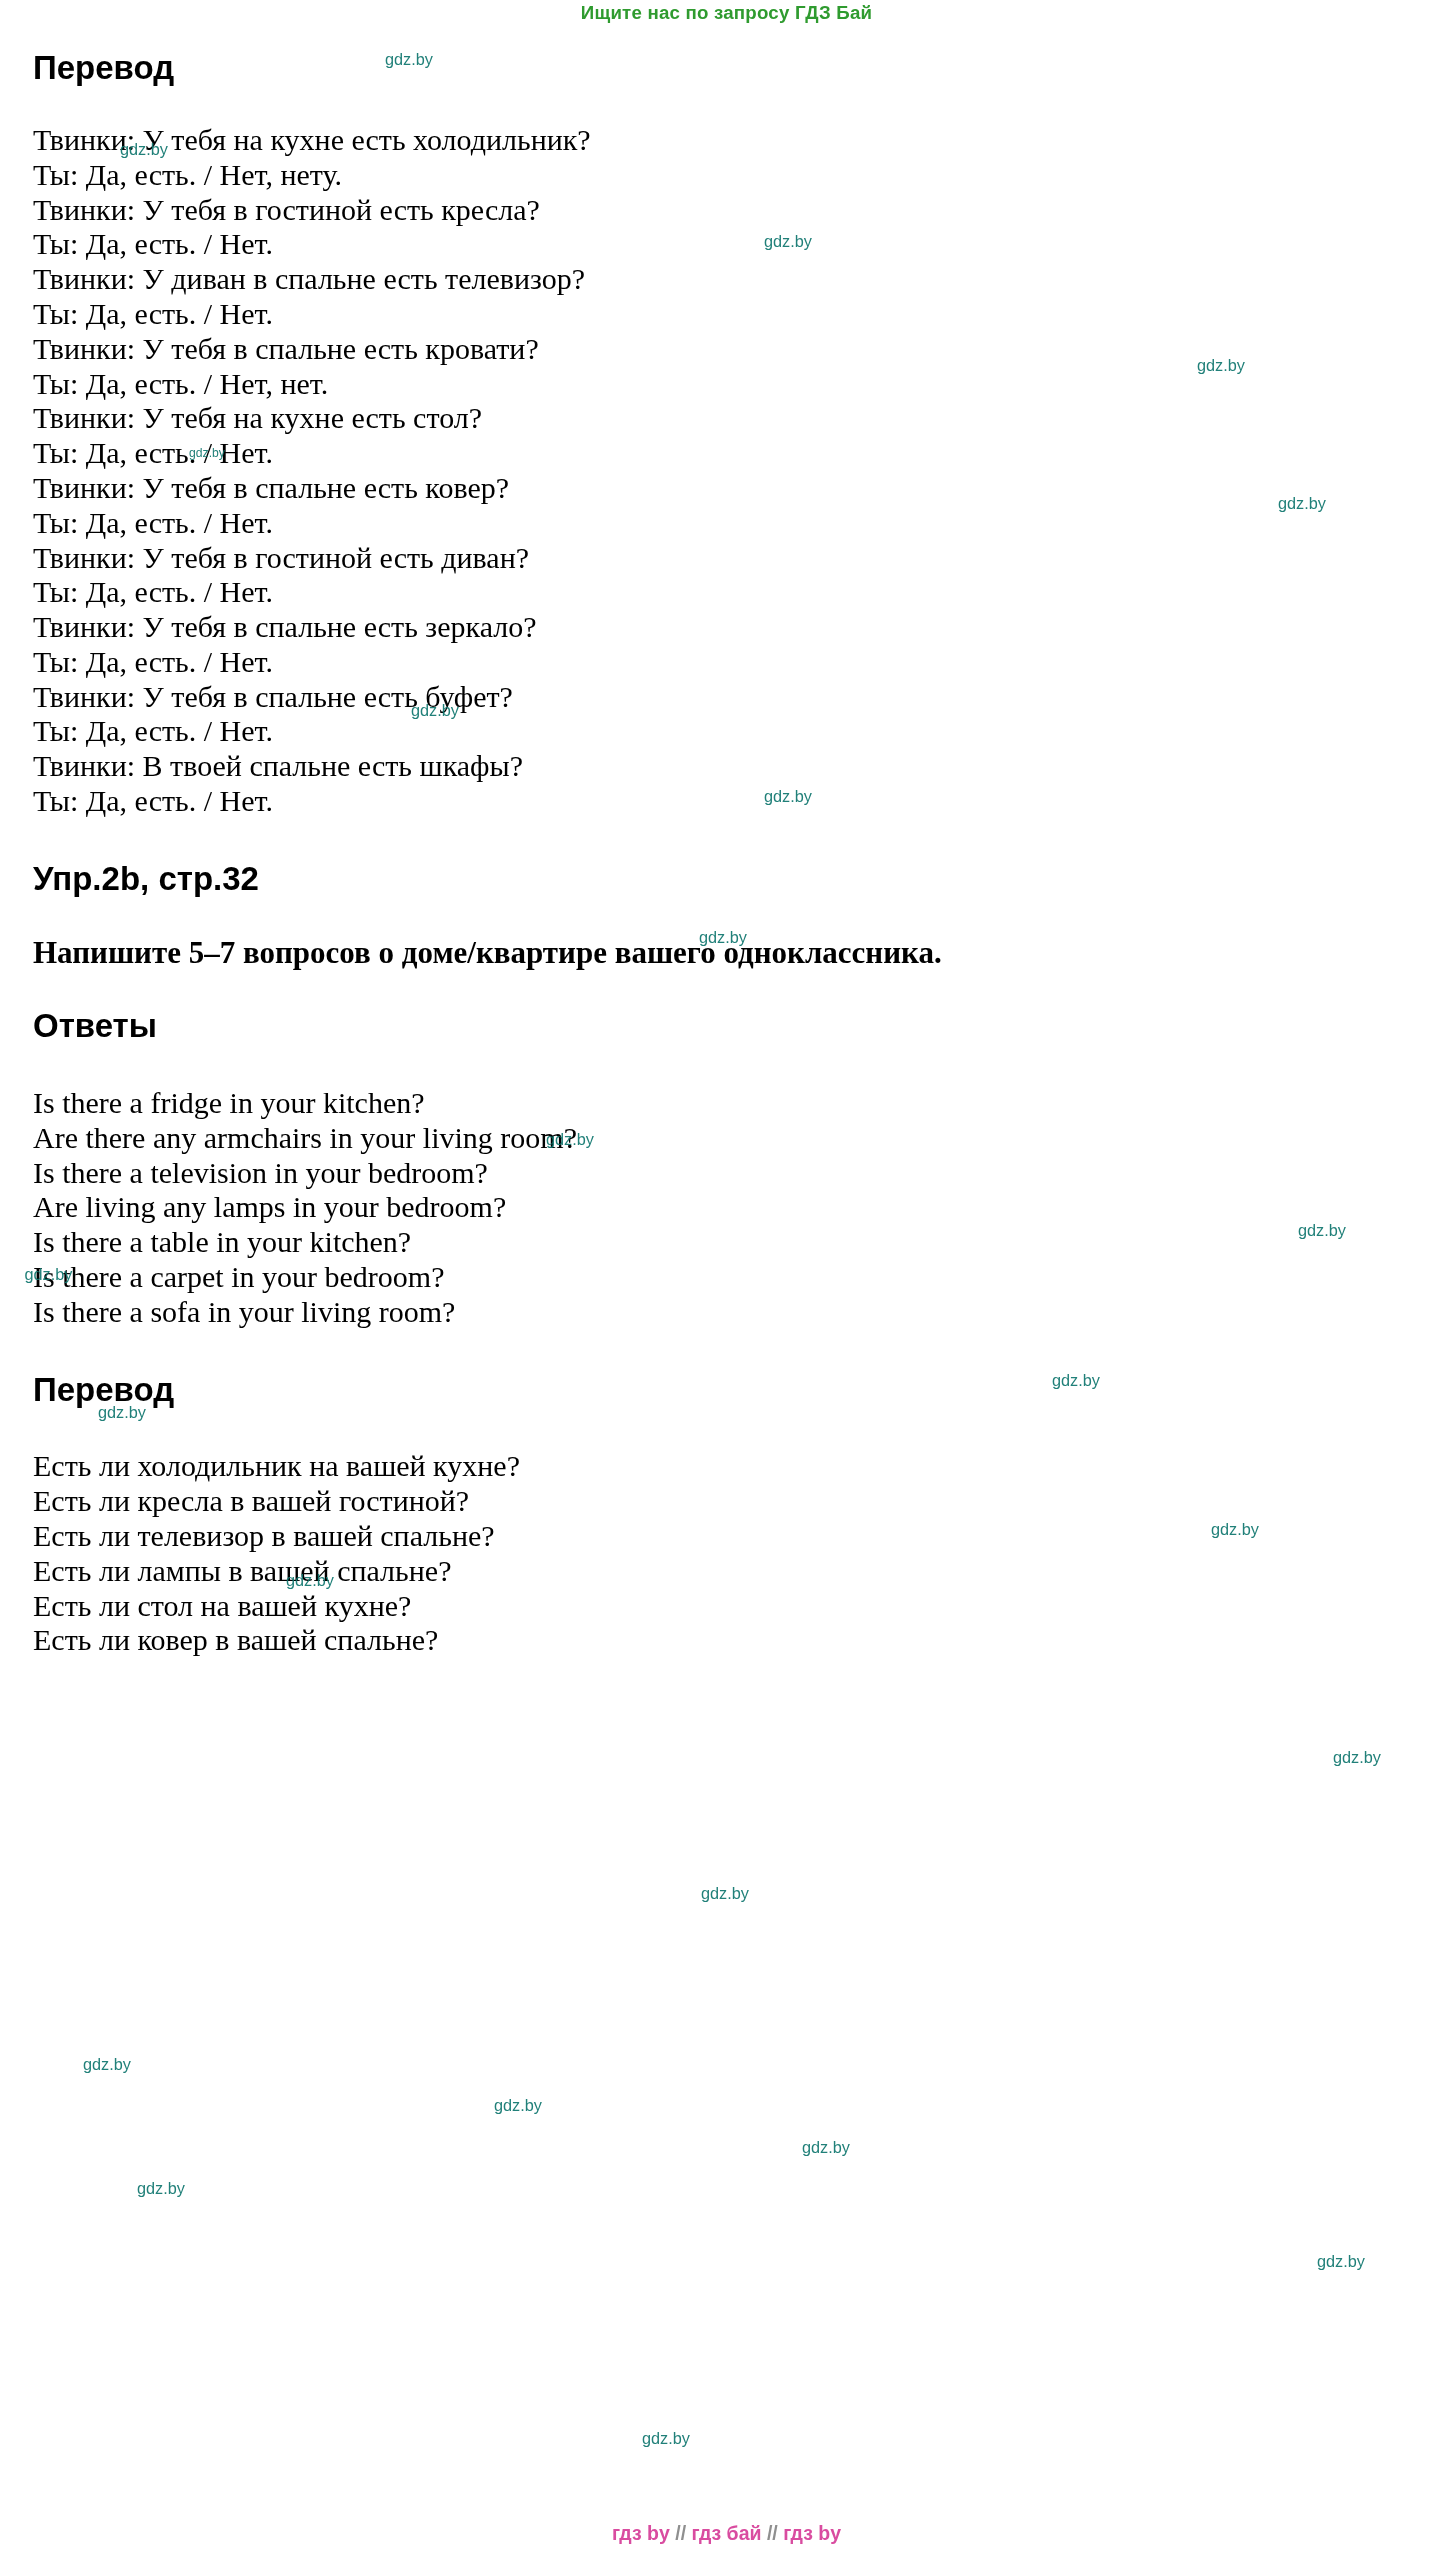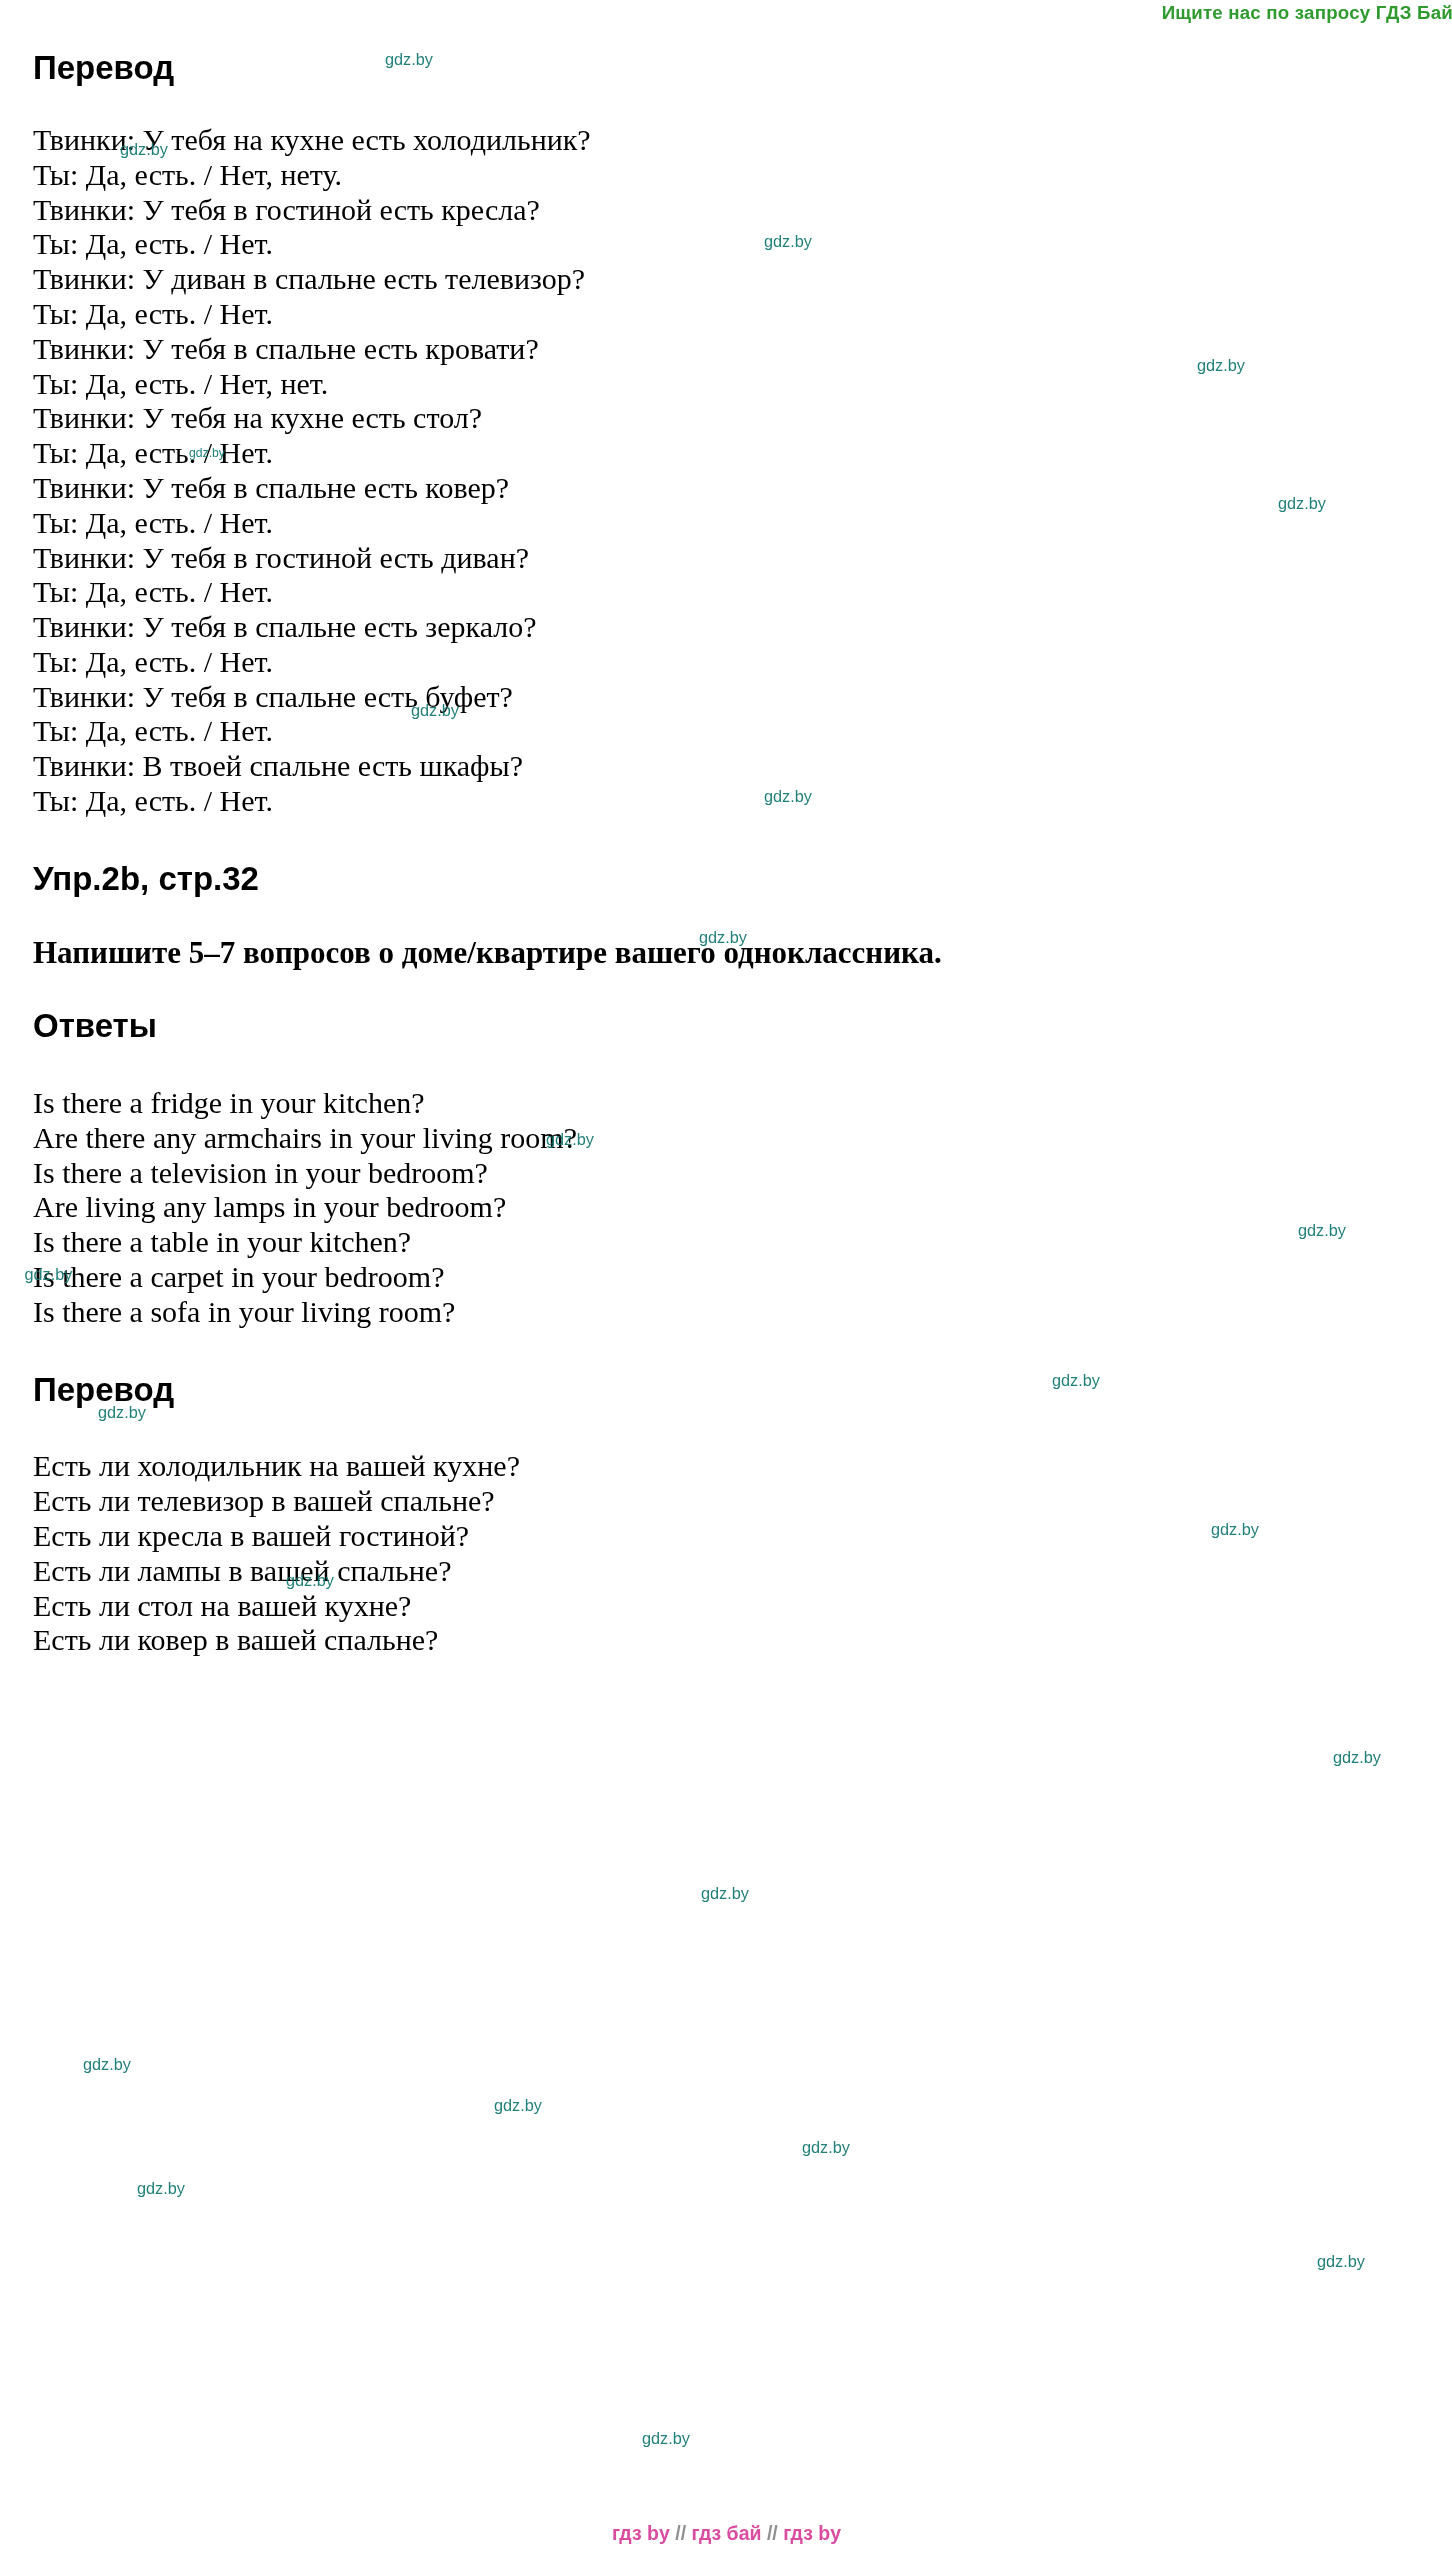--- a/index.html
+++ b/index.html
@@ -19,21 +19,21 @@
     position: absolute;
     left: 0; top: 0;
     width: 1453px;
     height: 2550px;
   }
   .top-banner {
     position: absolute;
     left: 0;
     top: 1.6px;
     width: 1453px;
-    text-align: right;
+    text-align: center;
     font-family: "Liberation Sans", sans-serif;
     font-size: 18.7px;
     font-weight: bold;
     color: #2f9b2f;
     letter-spacing: 0.2px;
   }
   .bottom-banner {
     position: absolute;
     left: 0;
     bottom: 4.9px;
@@ -158,22 +158,22 @@
     </div>
 
     <div class="block-gap-4"></div>
 
     <h2 class="heading">Перевод</h2>
 
     <div class="block-gap-4"></div>
 
     <div class="answers">
       <div class="line">Есть ли холодильник на вашей кухне?</div>
+      <div class="line">Есть ли кресла в вашей гостиной?</div>
       <div class="line">Есть ли телевизор в вашей спальне?</div>
-      <div class="line">Есть ли кресла в вашей гостиной?</div>
       <div class="line">Есть ли лампы в вашей спальне?</div>
       <div class="line">Есть ли стол на вашей кухне?</div>
       <div class="line">Есть ли ковер в вашей спальне?</div>
     </div>
 
   </div>
 
   <div id="watermark-layer">
       <div class="wm" style="left: 385px; top: 50px; font-size: 16.3px;">gdz.by</div>
       <div class="wm" style="left: 120px; top: 140px; font-size: 16.3px;">gdz.by</div>

